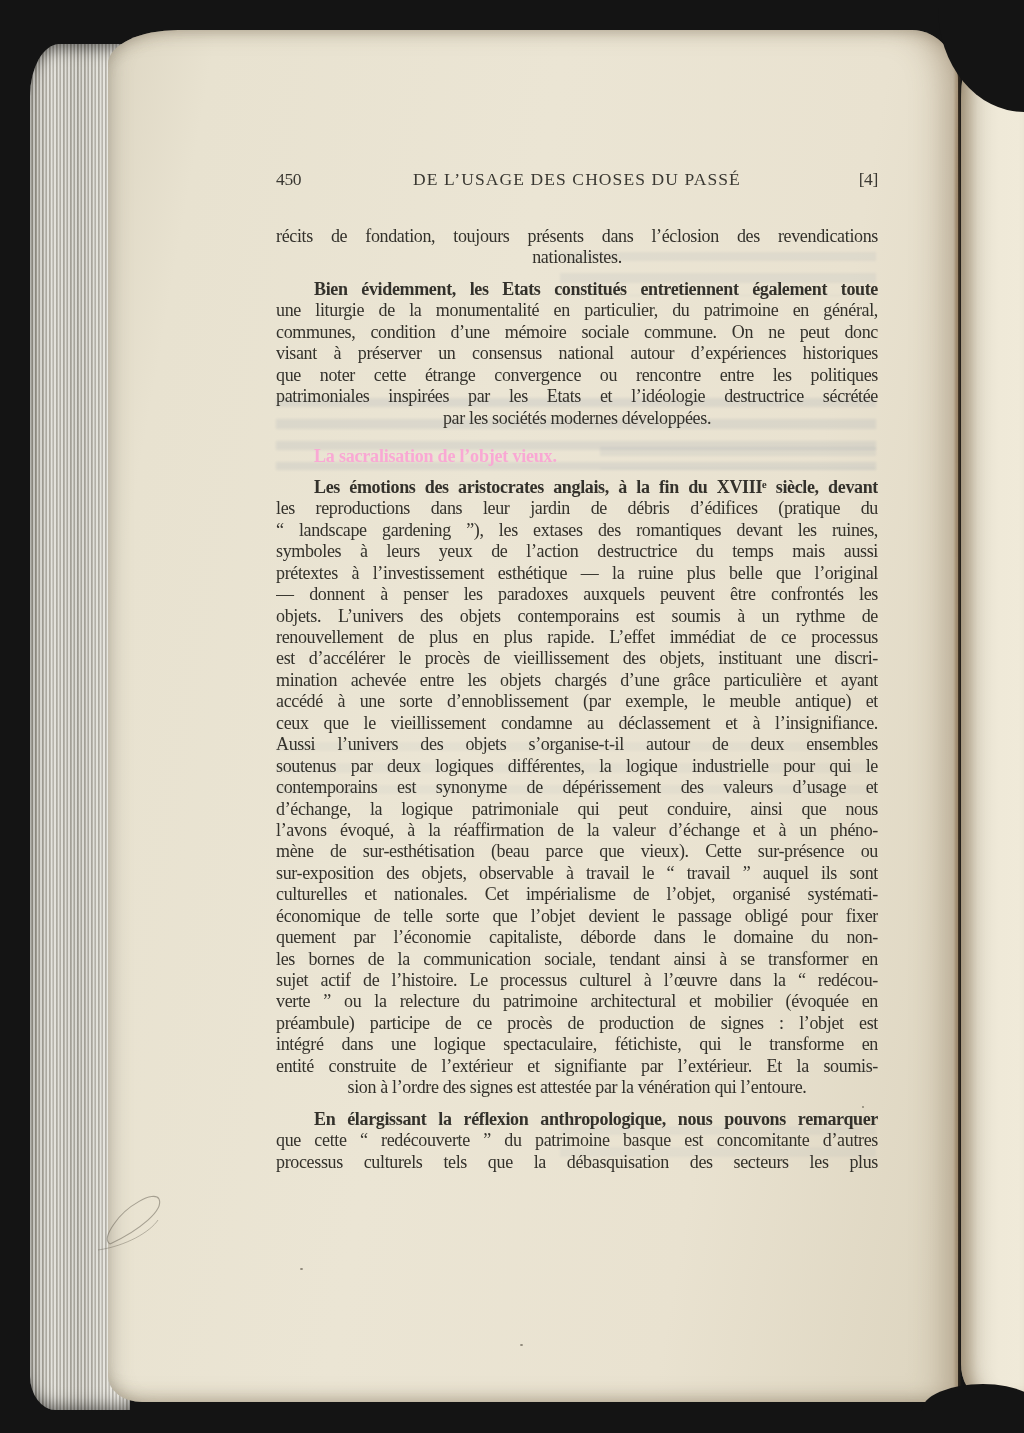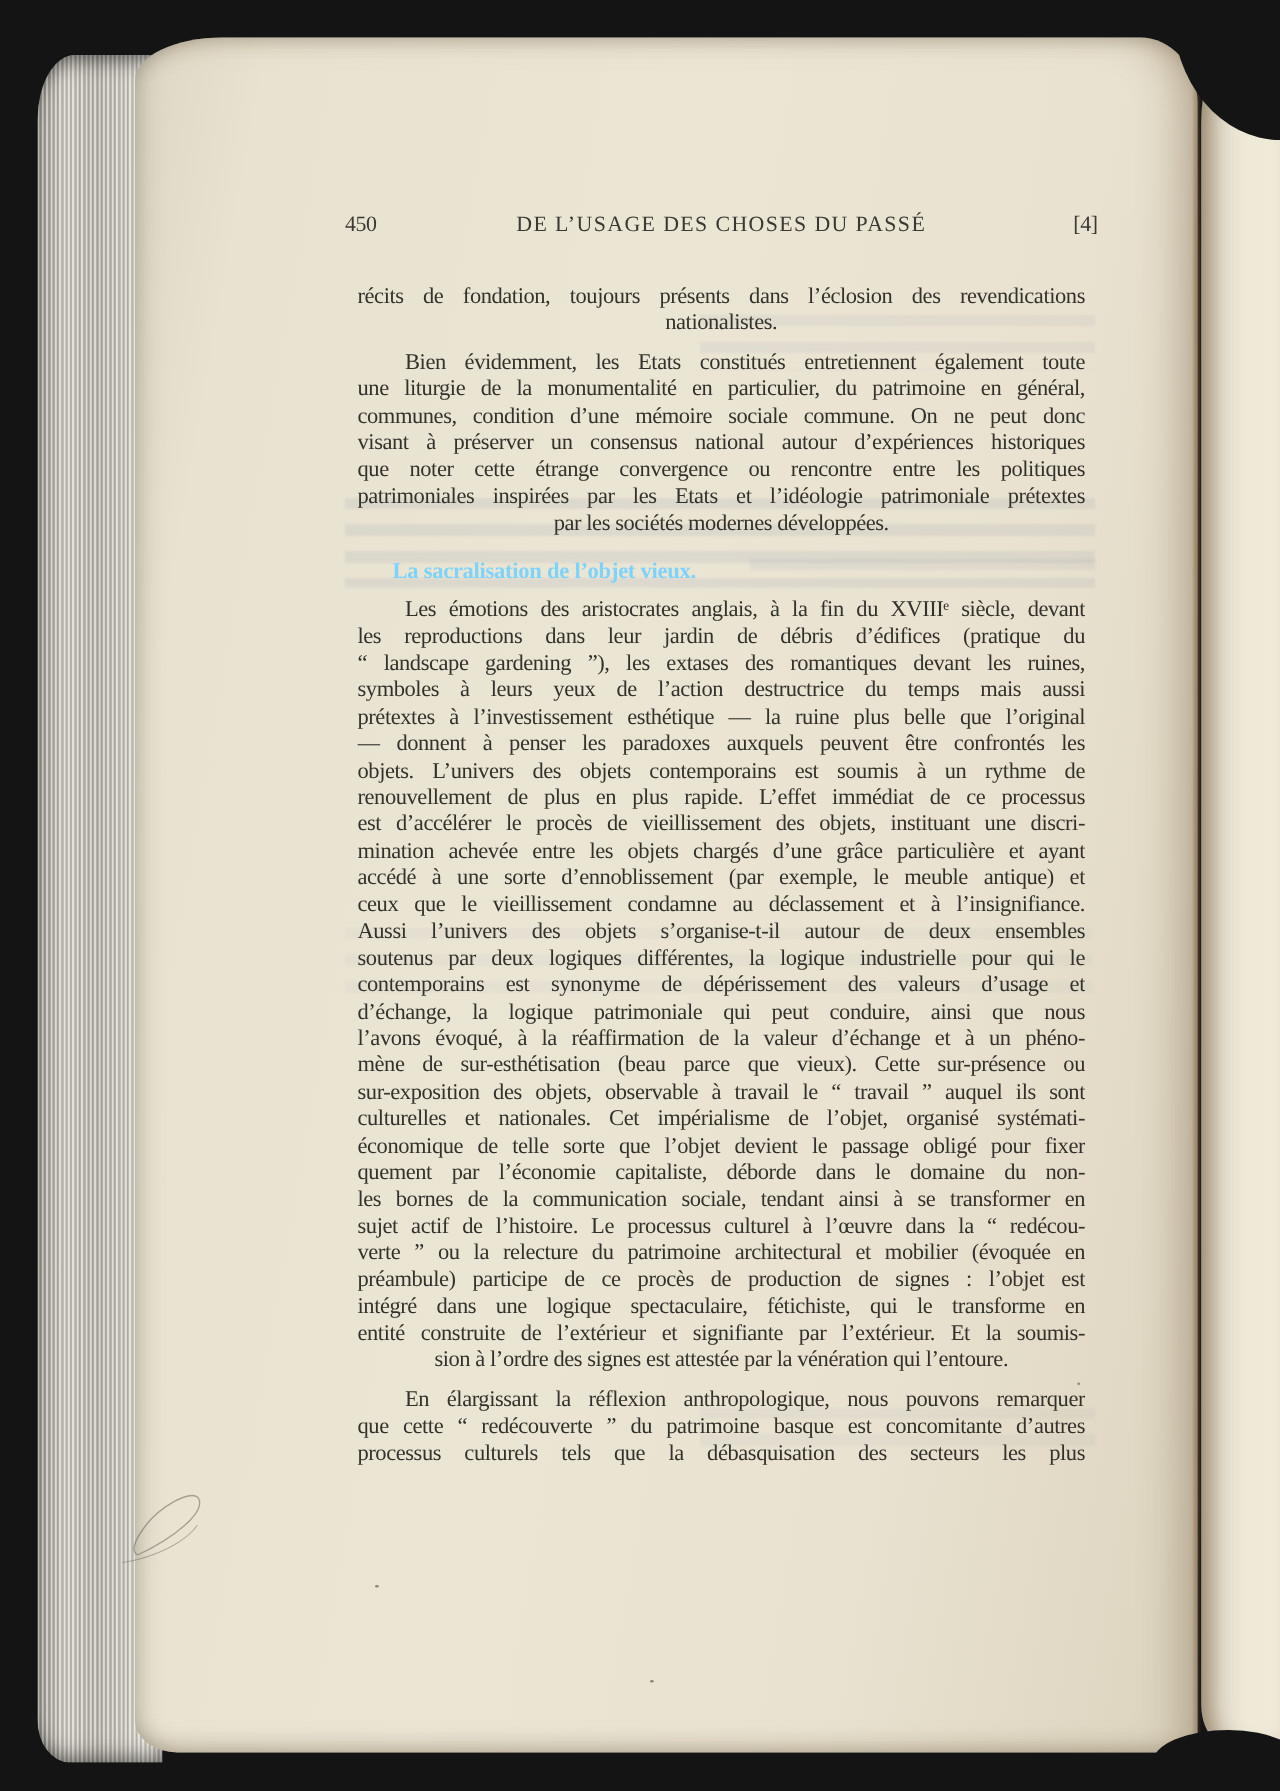--- a/index.html
+++ b/index.html
@@ -53,33 +53,33 @@
     position:absolute;left:276px;top:168px;width:602px;color:#33312b;
     font-size:18px;letter-spacing:-0.35px;
   }
   .running-header{
     display:flex;align-items:flex-end;height:22px;margin-bottom:36px;
     font-size:17.5px;color:#3a3832;
   }
   .running-header .pg{width:70px;}
   .running-header .title{flex:1;text-align:center;letter-spacing:1.1px;}
   .running-header .mark{width:70px;text-align:right;}
-  .para{margin:10px;}
+  .para{margin:0;}
   .para + .para{margin-top:10px;}
   .line{
     height:21.45px;line-height:21.45px;overflow:hidden;
     text-align:justify;
   }
   .line::after{content:"";display:inline-block;width:100%;height:0;}
   .line.last{text-align:center;}
   .line.last::after{width:0;}
-  .line.indent{text-indent:38px;}
+  .line.indent{text-indent:38px;font-weight:bold;}
   .heading{
     font-weight:700;height:22px;line-height:22px;
-    margin:16px 0 10px 0;text-indent:38px;letter-spacing:-0.2px;color:#7dd3fc;
+    margin:16px 0 10px 0;text-indent:38px;letter-spacing:-0.2px;color:#f9a8d4;
   }
   
   .ghost{
     position:absolute;pointer-events:none;filter:blur(1.3px);
     background:repeating-linear-gradient(180deg, rgba(96,116,152,.14) 0px, rgba(96,116,152,.14) 9px, rgba(0,0,0,0) 9px, rgba(0,0,0,0) 21.5px);
   }
   .speck{position:absolute;width:3px;height:2px;background:rgba(62,56,45,.55);border-radius:50%;}
   .pencil-mark{position:absolute;left:92px;top:1178px;}
 </style>
 </head>
@@ -108,21 +108,21 @@
       <div class="para">
         <div class="line">récits de fondation, toujours présents dans l’éclosion des revendications</div>
         <div class="line last">nationalistes.</div>
       </div>
       <div class="para">
         <div class="line indent">Bien évidemment, les Etats constitués entretiennent également toute</div>
         <div class="line">une liturgie de la monumentalité en particulier, du patrimoine en général,</div>
         <div class="line">communes, condition d’une mémoire sociale commune. On ne peut donc</div>
         <div class="line">visant à préserver un consensus national autour d’expériences historiques</div>
         <div class="line">que noter cette étrange convergence ou rencontre entre les politiques</div>
-        <div class="line">patrimoniales inspirées par les Etats et l’idéologie patrimoniale prétextes</div>
+        <div class="line">patrimoniales inspirées par les Etats et l’idéologie destructrice sécrétée</div>
         <div class="line last">par les sociétés modernes développées.</div>
       </div>
       <div class="heading">La sacralisation de l’objet vieux.</div>
       <div class="para">
         <div class="line indent">Les émotions des aristocrates anglais, à la fin du XVIIIᵉ siècle, devant</div>
         <div class="line">les reproductions dans leur jardin de débris d’édifices (pratique du</div>
         <div class="line">“ landscape gardening ”), les extases des romantiques devant les ruines,</div>
         <div class="line">symboles à leurs yeux de l’action destructrice du temps mais aussi</div>
         <div class="line">prétextes à l’investissement esthétique — la ruine plus belle que l’original</div>
         <div class="line">— donnent à penser les paradoxes auxquels peuvent être confrontés les</div>

